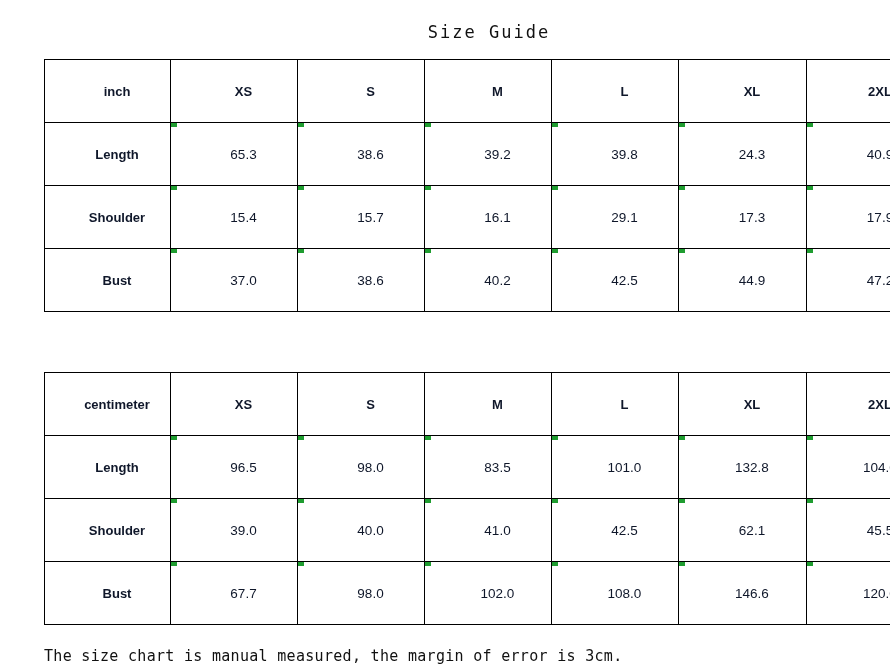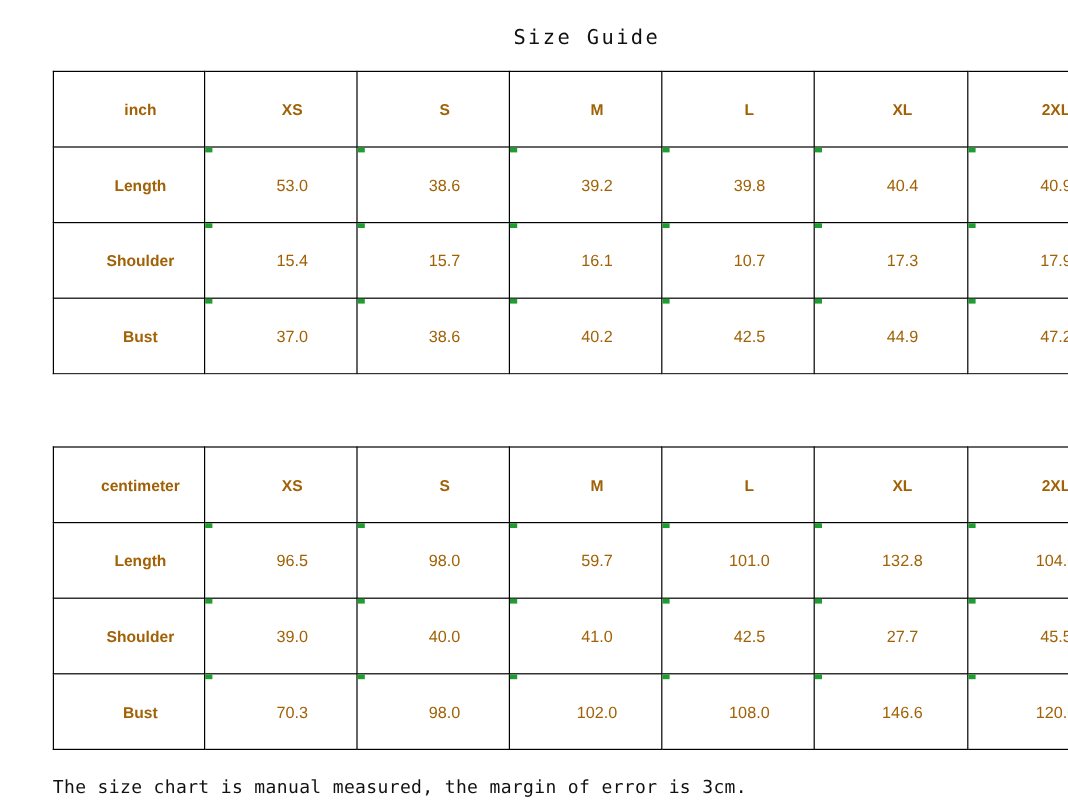--- a/index.html
+++ b/index.html
@@ -36,21 +36,21 @@
     table-layout: fixed;
   }
   table.size-table td {
     border: 1px solid #000000;
     height: 60px;
     text-align: center;
     vertical-align: middle;
     font-family: "Liberation Sans", sans-serif;
     font-size: 13px;
     font-weight: bold;
-    color: #a16207;
+    color: #0f172a;
     position: relative;
     padding-left: 20px;
   }
   table.size-table td.value {
     font-weight: normal;
     font-size: 13.5px;
   }
   table.size-table col.c0 { width: 126px; }
   table.size-table col.c1 { width: 127px; }
   table.size-table col.c2 { width: 127px; }
@@ -105,33 +105,33 @@
         <td>inch</td>
         <td>XS</td>
         <td>S</td>
         <td>M</td>
         <td>L</td>
         <td>XL</td>
         <td>2XL</td>
       </tr>
       <tr>
         <td>Length</td>
-        <td class="value mark">53.0</td>
+        <td class="value mark">65.3</td>
         <td class="value mark">38.6</td>
         <td class="value mark">39.2</td>
         <td class="value mark">39.8</td>
-        <td class="value mark">40.4</td>
+        <td class="value mark">24.3</td>
         <td class="value mark">40.9</td>
       </tr>
       <tr>
         <td>Shoulder</td>
         <td class="value mark">15.4</td>
         <td class="value mark">15.7</td>
         <td class="value mark">16.1</td>
-        <td class="value mark">10.7</td>
+        <td class="value mark">29.1</td>
         <td class="value mark">17.3</td>
         <td class="value mark">17.9</td>
       </tr>
       <tr>
         <td>Bust</td>
         <td class="value mark">37.0</td>
         <td class="value mark">38.6</td>
         <td class="value mark">40.2</td>
         <td class="value mark">42.5</td>
         <td class="value mark">44.9</td>
@@ -159,37 +159,37 @@
         <td>S</td>
         <td>M</td>
         <td>L</td>
         <td>XL</td>
         <td>2XL</td>
       </tr>
       <tr>
         <td>Length</td>
         <td class="value mark">96.5</td>
         <td class="value mark">98.0</td>
-        <td class="value mark">59.7</td>
+        <td class="value mark">83.5</td>
         <td class="value mark">101.0</td>
         <td class="value mark">132.8</td>
         <td class="value mark">104.0</td>
       </tr>
       <tr>
         <td>Shoulder</td>
         <td class="value mark">39.0</td>
         <td class="value mark">40.0</td>
         <td class="value mark">41.0</td>
         <td class="value mark">42.5</td>
-        <td class="value mark">27.7</td>
+        <td class="value mark">62.1</td>
         <td class="value mark">45.5</td>
       </tr>
       <tr>
         <td>Bust</td>
-        <td class="value mark">70.3</td>
+        <td class="value mark">67.7</td>
         <td class="value mark">98.0</td>
         <td class="value mark">102.0</td>
         <td class="value mark">108.0</td>
         <td class="value mark">146.6</td>
         <td class="value mark">120.0</td>
       </tr>
     </tbody>
   </table>
 
   <div class="footnote">The size chart is manual measured, the margin of error is 3cm.</div>

